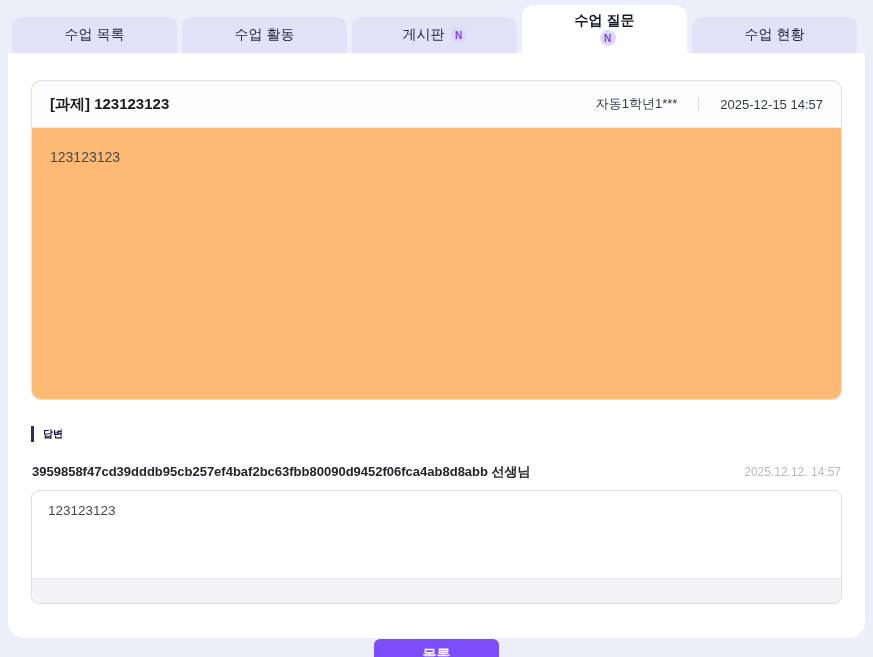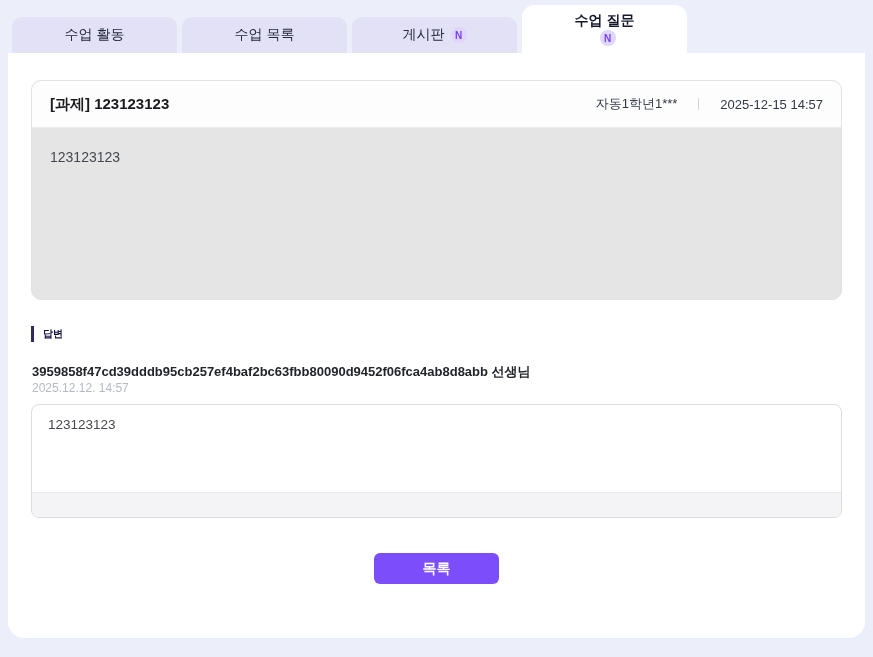--- a/index.html
+++ b/index.html
@@ -56,22 +56,22 @@
     margin: 0 8px;
     height: 585px;
     background: #FFFFFF;
     border-radius: 0 0 16px 16px;
     padding: 27px 23px 0 23px;
   }
   
   .qbox {
     border: 1px solid #E1E1E7;
     border-radius: 10px;
-    height: 220px;
-    background: #e5e5e5;
+    height: 320px;
+    background: #fdba74;
     overflow: hidden;
   }
   .qbox-header {
     height: 47px;
     display: flex;
     align-items: center;
     justify-content: space-between;
     padding: 0 18px;
     border-bottom: 1px solid #EAEAEE;
     background: #FDFDFE;
@@ -114,21 +114,20 @@
     font-size: 10px;
     font-weight: 700;
     color: #17143F;
   }
   .answer-head {
     margin-top: 19px;
     display: flex;
     align-items: baseline;
     justify-content: space-between;
     padding: 0 1px;
-    flex-direction: column;
   }
   .teacher {
     font-size: 13px;
     font-weight: 600;
     color: #23252b;
   }
   .answer-date {
     font-size: 12px;
     color: #B5B9C5;
   }
@@ -173,32 +172,35 @@
     display: flex;
     align-items: center;
     justify-content: center;
   }
 </style>
 </head>
 <body>
 
 <div class="tabbar">
   <div class="tab">
+    <span>수업 목록</span>
+  </div>
+  <div class="tab">
     <span>수업 활동</span>
-  </div>
-  <div class="tab">
-    <span>수업 목록</span>
   </div>
   <div class="tab">
     <span>게시판</span>
     <span class="badge">N</span>
   </div>
   <div class="tab active">
     <span>수업 질문</span>
     <span class="badge">N</span>
+  </div>
+  <div class="tab">
+    <span>수업 현황</span>
   </div>
 </div>
 
 <div class="panel">
 
   <div class="qbox">
     <div class="qbox-header">
       <div class="q-title">[과제] 123123123</div>
       <div class="q-meta">
         <span>자동1학년1***</span>

